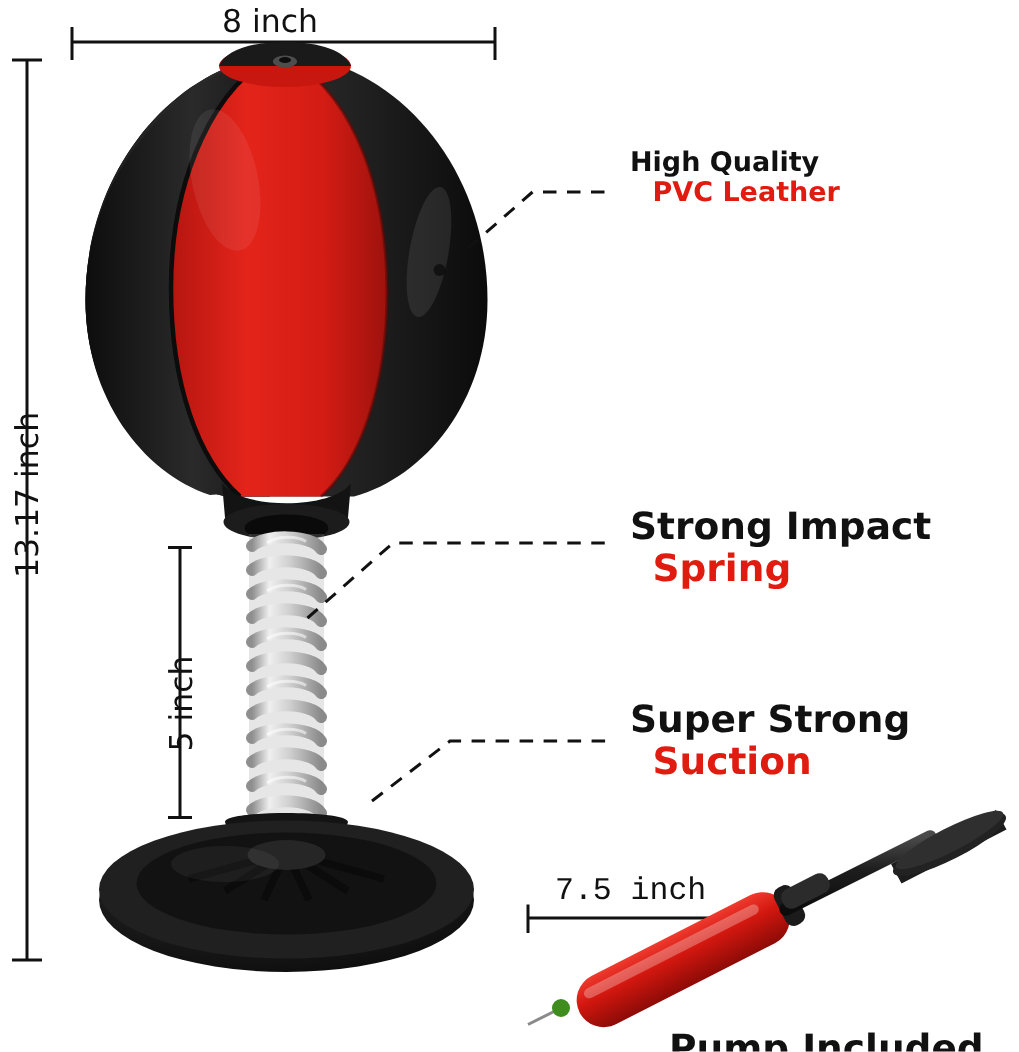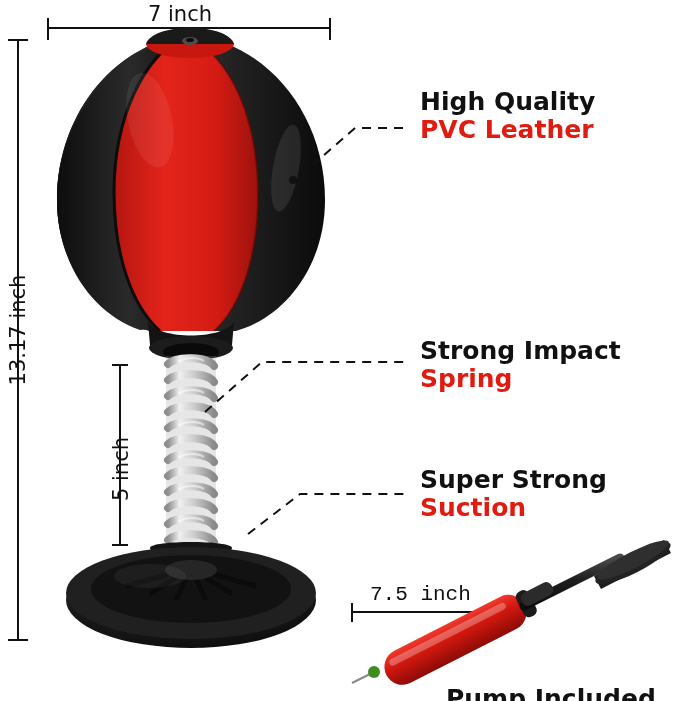--- a/index.html
+++ b/index.html
@@ -27,22 +27,23 @@
     position: absolute;
     font-family: "DejaVu Sans", sans-serif;
     font-weight: bold;
     color: #111111;
     white-space: nowrap;
     line-height: 1.12;
   }
   .label .accent {
     color: #e01b10;
     display: block;
-  }
-  .callout-1 { left: 420px; top: 88px;  font-size: 25px; }
+    margin-left: 15px;
+  }
+  .callout-1 { left: 420px; top: 99px;  font-size: 18px; }
   .callout-2 { left: 420px; top: 337px; font-size: 25px; }
   .callout-3 { left: 420px; top: 466px; font-size: 25px; }
   .pump-label { left: 446px; top: 673px; font-size: 25px; margin-top: 12px; }
 
   .dim {
     position: absolute;
     font-family: "DejaVu Sans", sans-serif;
     font-weight: normal;
     color: #111111;
     white-space: nowrap;
@@ -221,21 +222,21 @@
       <ellipse cx="633" cy="560" rx="40" ry="8" fill="#2f2f2f" transform="rotate(-27 633 560)"></ellipse>
     </g>
 
     <g stroke="#111111" stroke-width="2" fill="none" stroke-dasharray="9 7">
       <path d="M300 176 L355 128 L410 128"></path>
       <path d="M205 412 L262 362 L410 362"></path>
       <path d="M248 534 L300 494 L410 494"></path>
     </g>
   </svg>
 
-  <div class="dim dim-width">7 inch</div>
+  <div class="dim dim-width">8 inch</div>
   <div class="dim dim-height">13.17 inch</div>
   <div class="dim dim-spring">5 inch</div>
   <div class="dim dim-pump">7.5 inch</div>
 
   <div class="label callout-1">
     <span>High Quality</span>
     <span class="accent">PVC Leather</span>
   </div>
 
   <div class="label callout-2">

